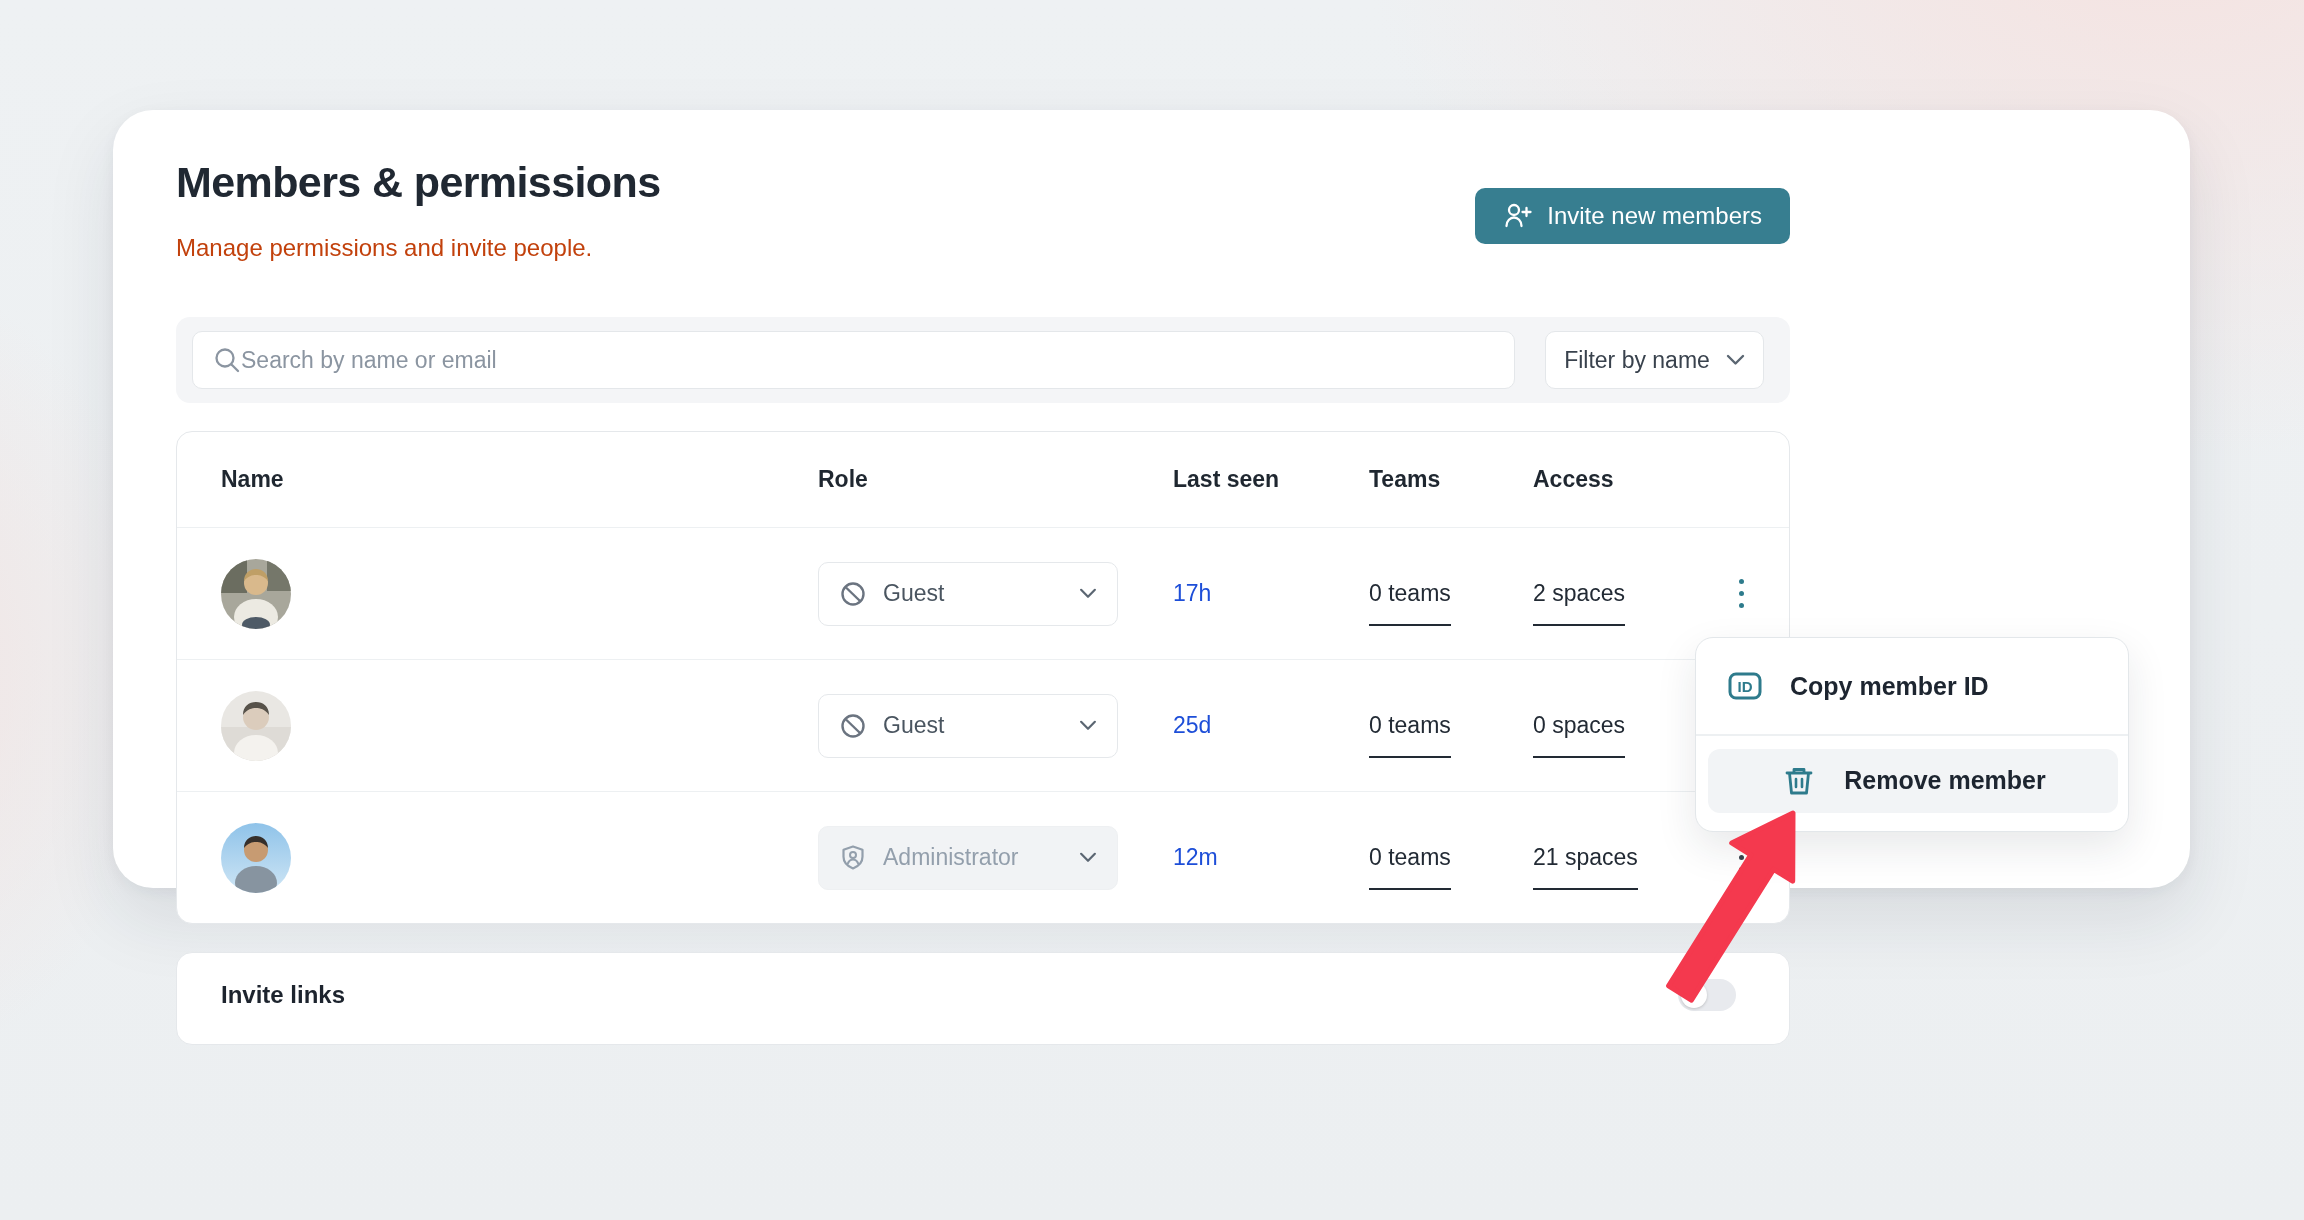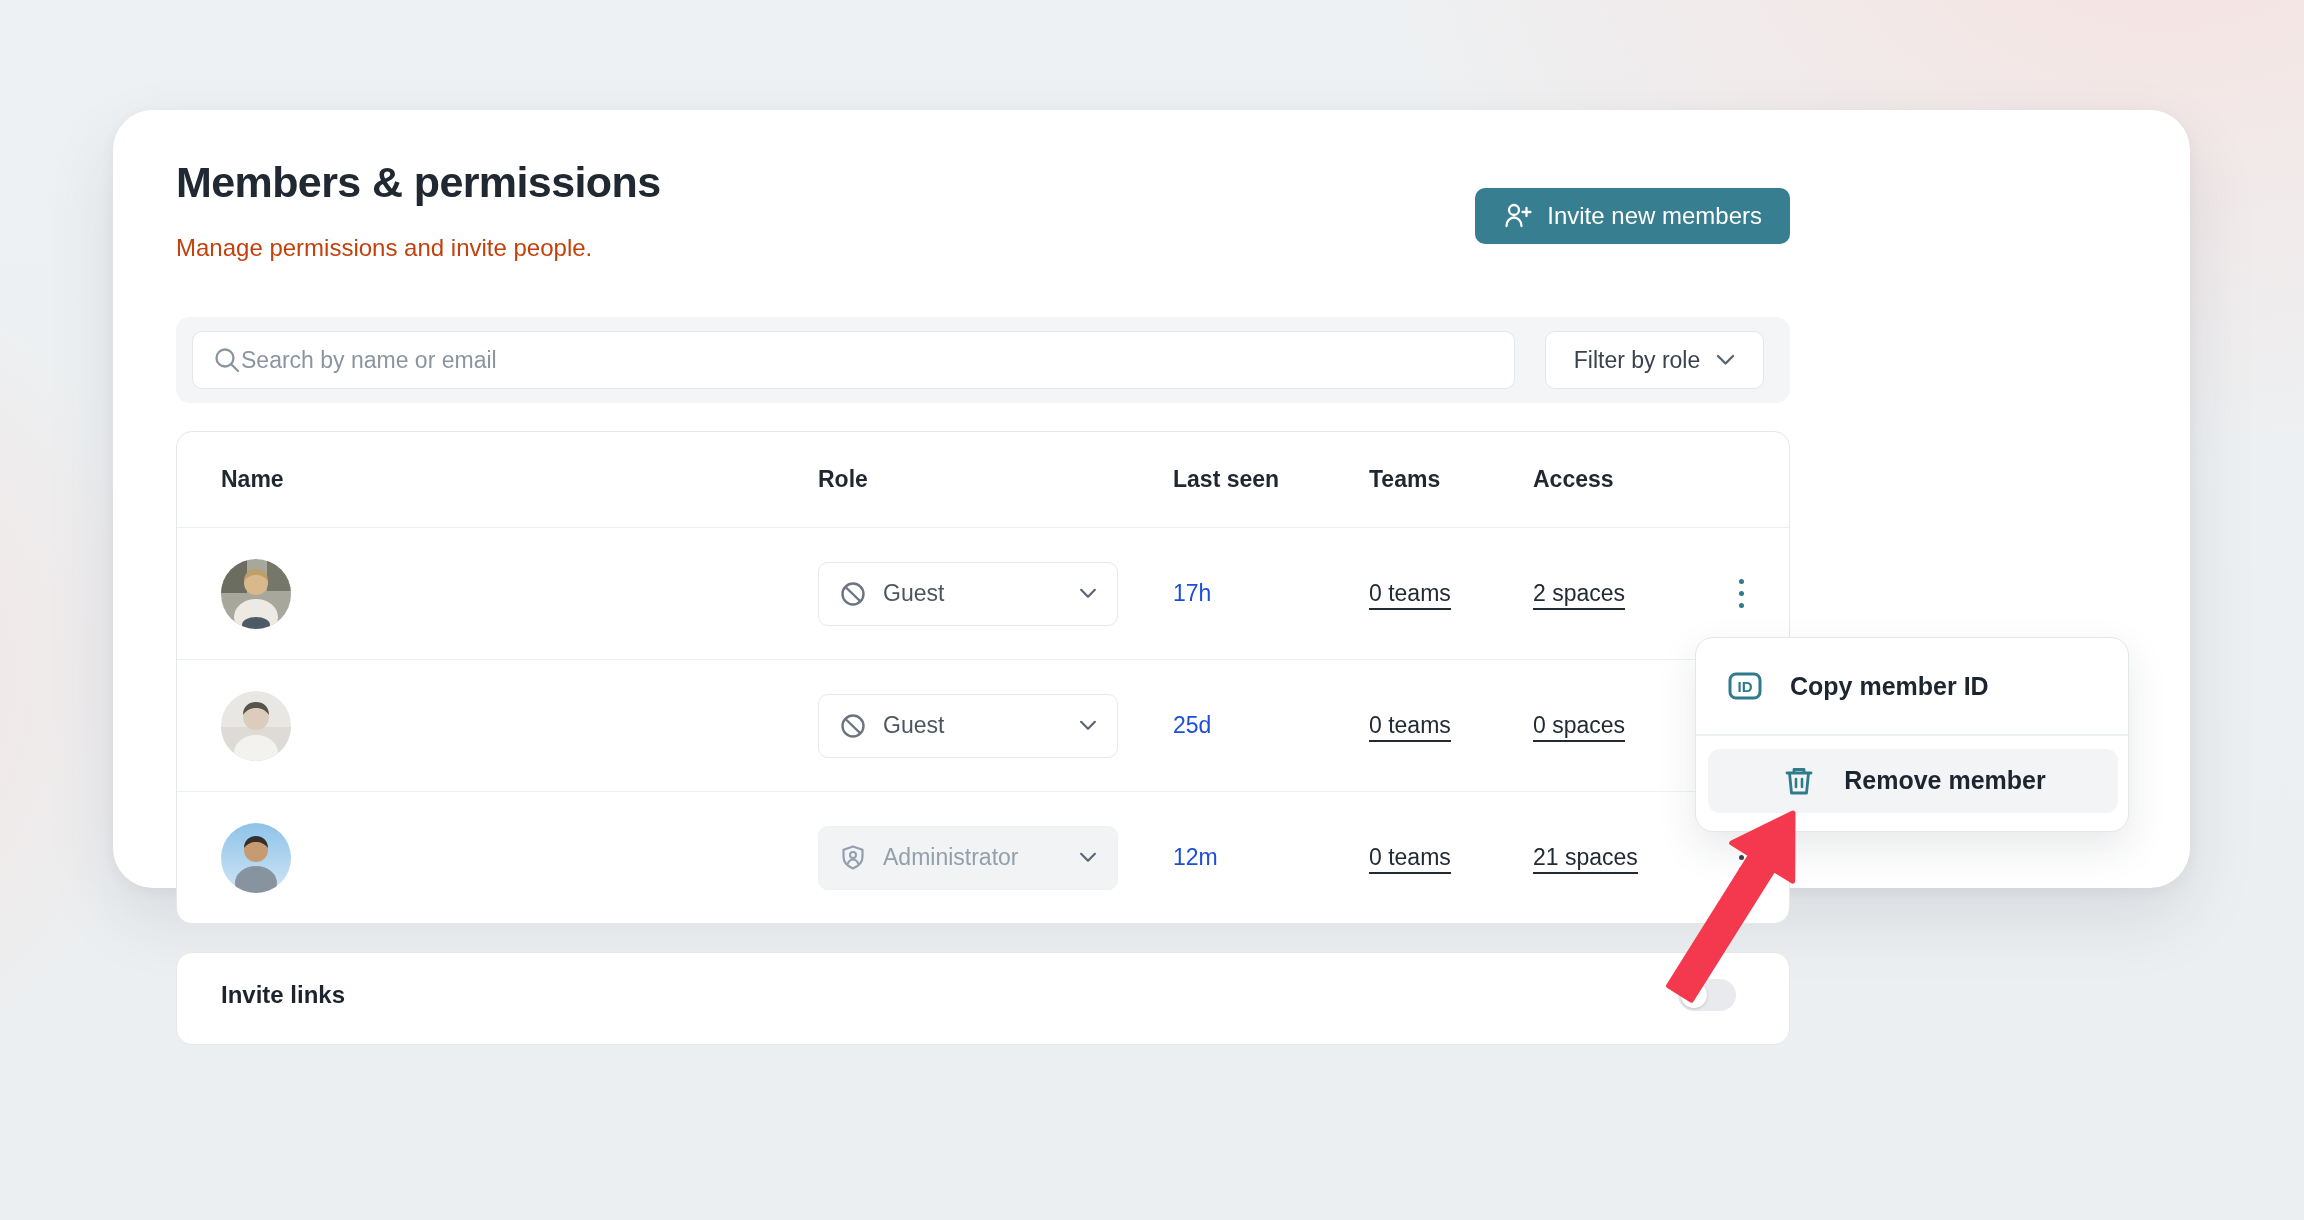--- a/index.html
+++ b/index.html
@@ -50,21 +50,21 @@
   .t-head .th { font-size:23px; font-weight:700; color:#1f2730; }
   .t-body-row { height:132px; border-top:1.5px solid #edf0f2; }
   .avatar { width:70px; height:70px; border-radius:50%; overflow:hidden; display:block; }
   .role-dd { width:300px; height:64px; background:#ffffff; border:1.5px solid #e5e8eb;
     border-radius:10px; display:flex; align-items:center; padding:0 20px; gap:16px;
     cursor:pointer; font-family:inherit; font-size:23px; color:#4a5560; }
   .role-dd .dd-label { flex:1; text-align:left; }
   .role-dd.disabled { background:#f1f3f5; border-color:#eef0f2; color:#939FAC; }
   .cell-text { font-size:23px; color:#1d4ed8; }
   .cell-link { font-size:23px; color:#222a34; text-decoration:none;
-    border-bottom:2px solid #222a34; padding-bottom:2px; cursor:pointer; }
+    border-bottom:2px solid #222a34; padding-bottom:18px; cursor:pointer; }
   .kebab { width:44px; height:64px; background:none; border:none; display:flex;
     flex-direction:column; align-items:center; justify-content:center; gap:7px; cursor:pointer; }
   .kebab span { width:5px; height:5px; border-radius:50%; background:#3a434e; display:block; }
   .kebab.active span { background:#2E7B8C; }
 
   
   .invite-links { position:absolute; left:0; top:842px; width:1614px; height:93px;
     border:1.5px solid #e5e8eb; border-radius:16px; background:#fff;
     display:flex; align-items:center; justify-content:space-between; padding:0 53px 8px 44px; }
   .invite-links-label { font-size:24px; font-weight:600; color:#1d242e; }
@@ -110,21 +110,21 @@
       <div class="search-box">
         <span style="display:flex">
           <svg width="28" height="28" viewBox="0 0 28 28" fill="none">
             <circle cx="12" cy="12" r="8.5" stroke="#8b95a1" stroke-width="2.3"></circle>
             <path d="M18.5 18.5L25 25" stroke="#8b95a1" stroke-width="2.3" stroke-linecap="round"></path>
           </svg>
         </span>
         <input type="text" placeholder="Search by name or email" style="">
       </div>
       <button class="filter-btn">
-        <span>Filter by role</span>
+        <span>Filter by name</span>
         <span style="display:flex">
           <svg width="19" height="12" viewBox="0 0 19 12" fill="none">
             <path d="M2 2l7.5 7.5L17 2" stroke="#5b6672" stroke-width="2.4" stroke-linecap="round" stroke-linejoin="round"></path>
           </svg>
         </span>
       </button>
     </div>
 
     <div class="members-table">
       <div class="t-row t-head">

